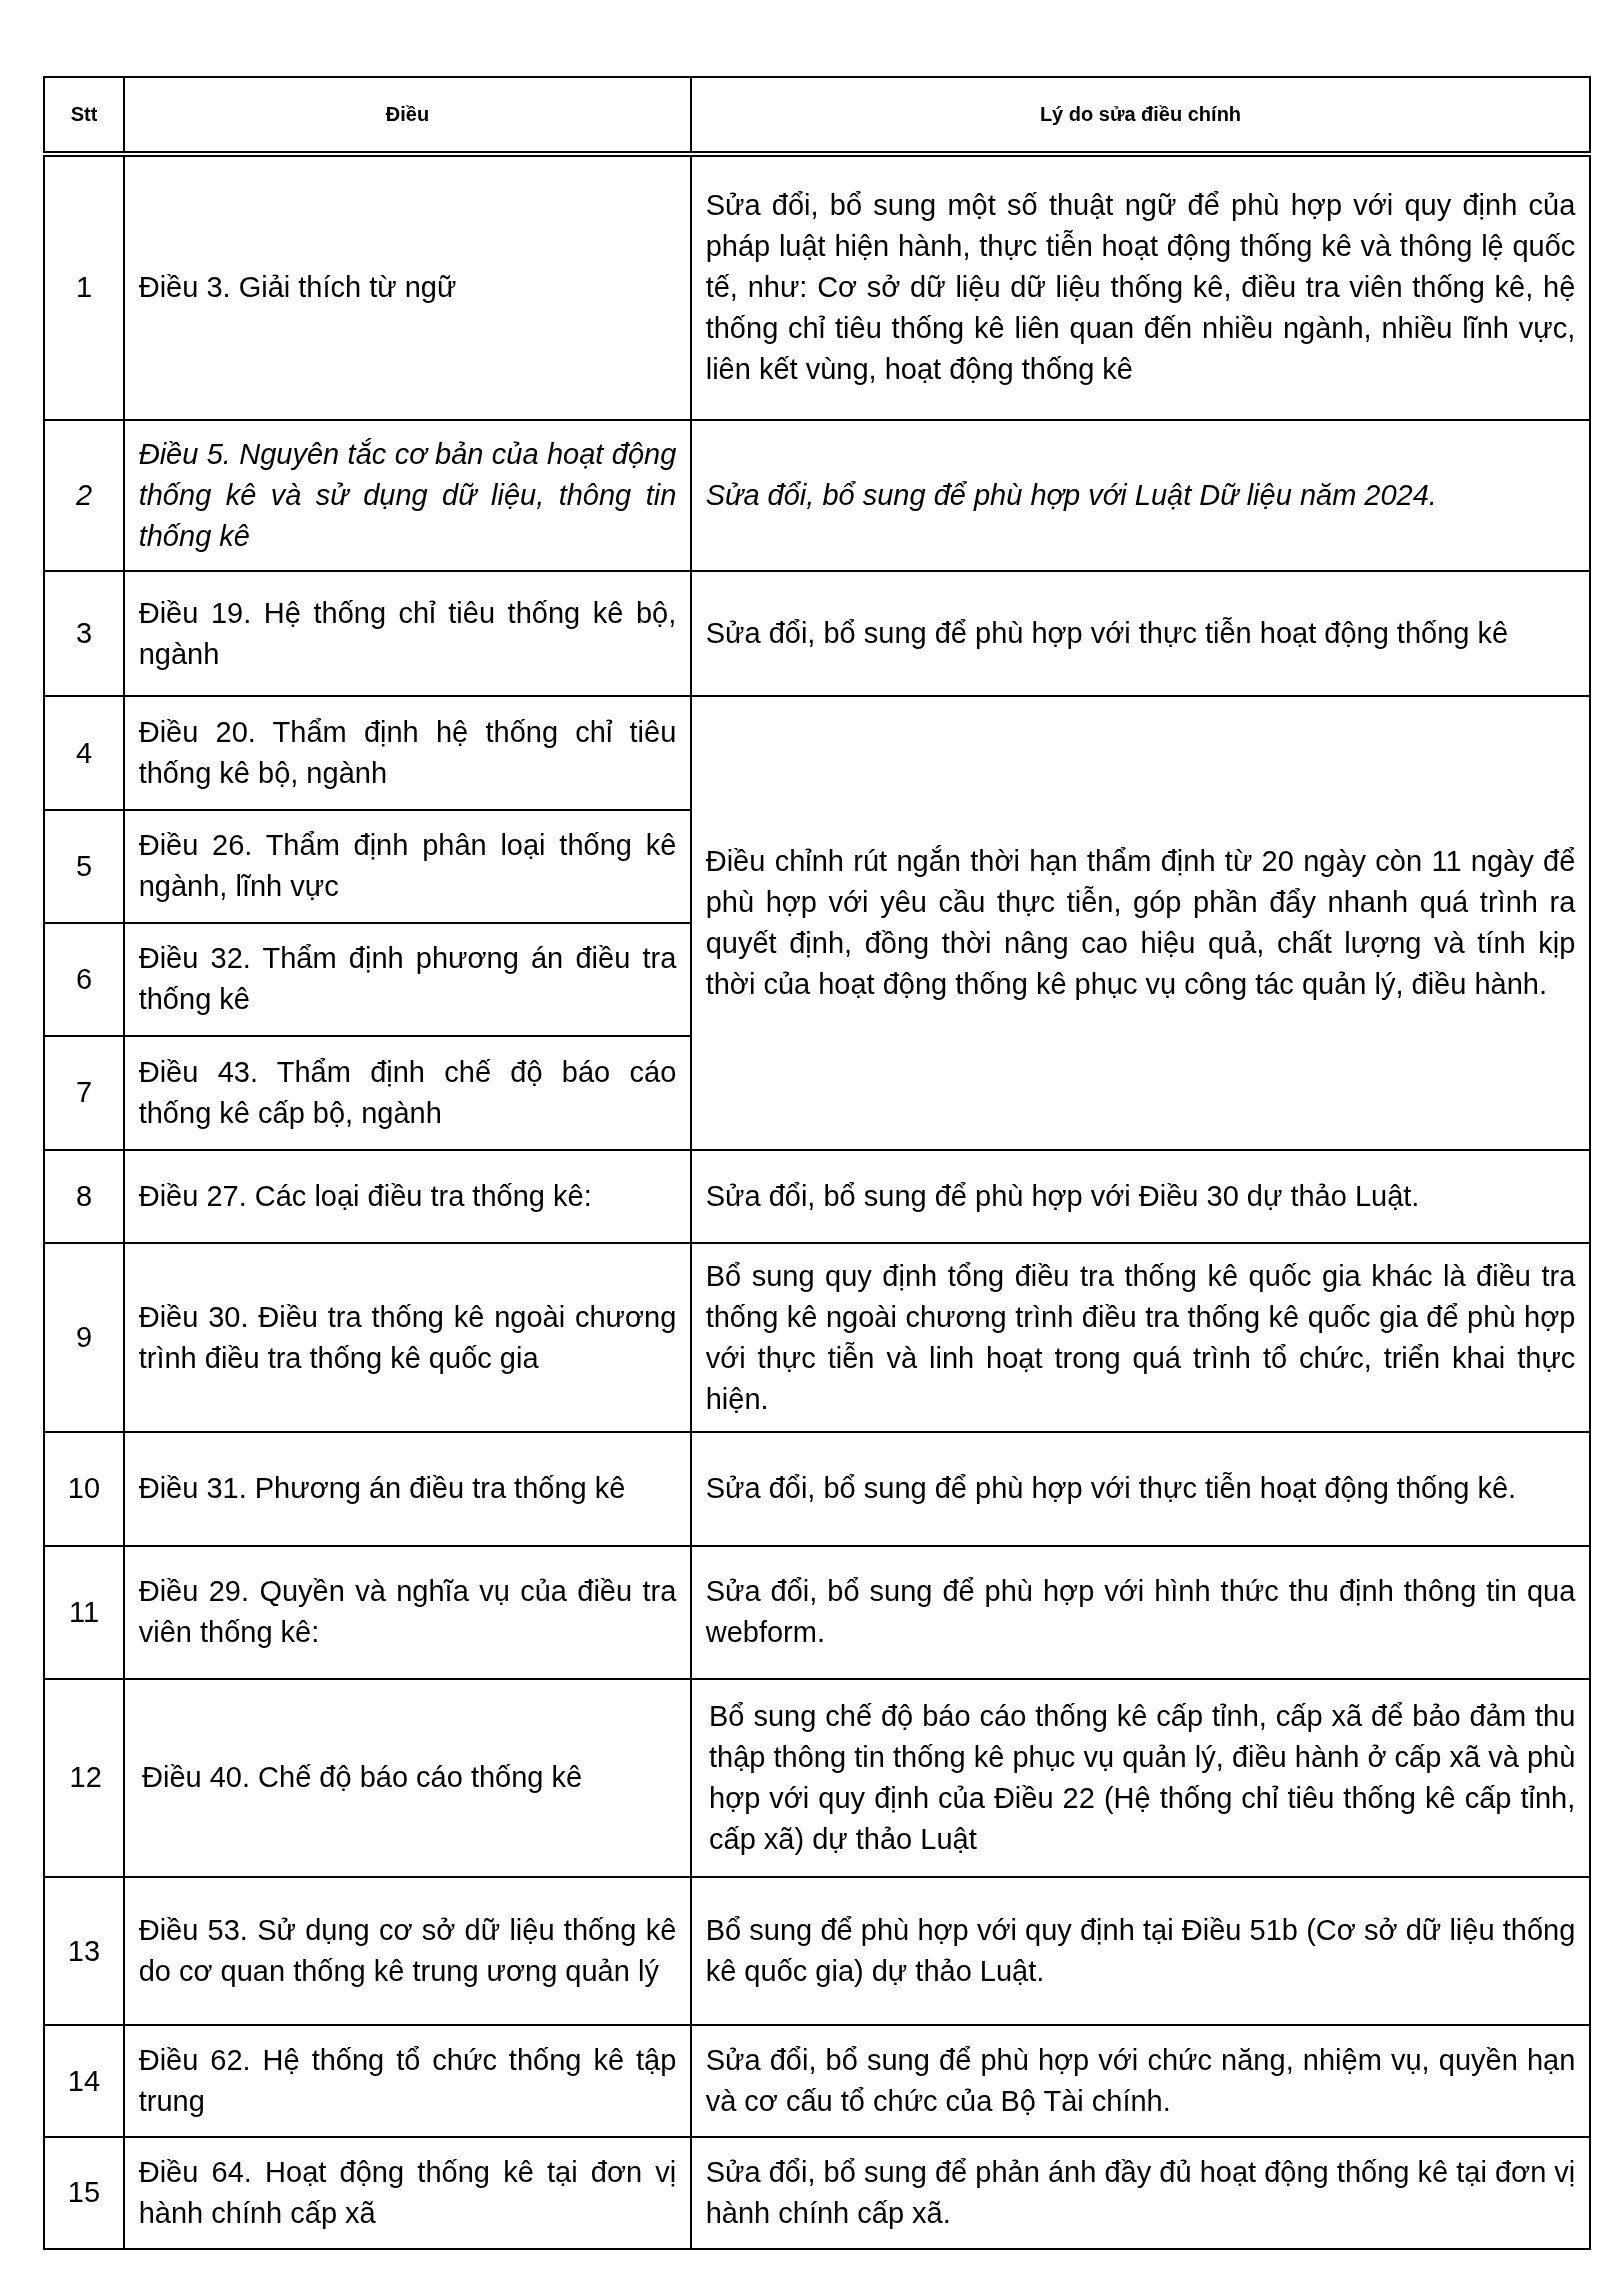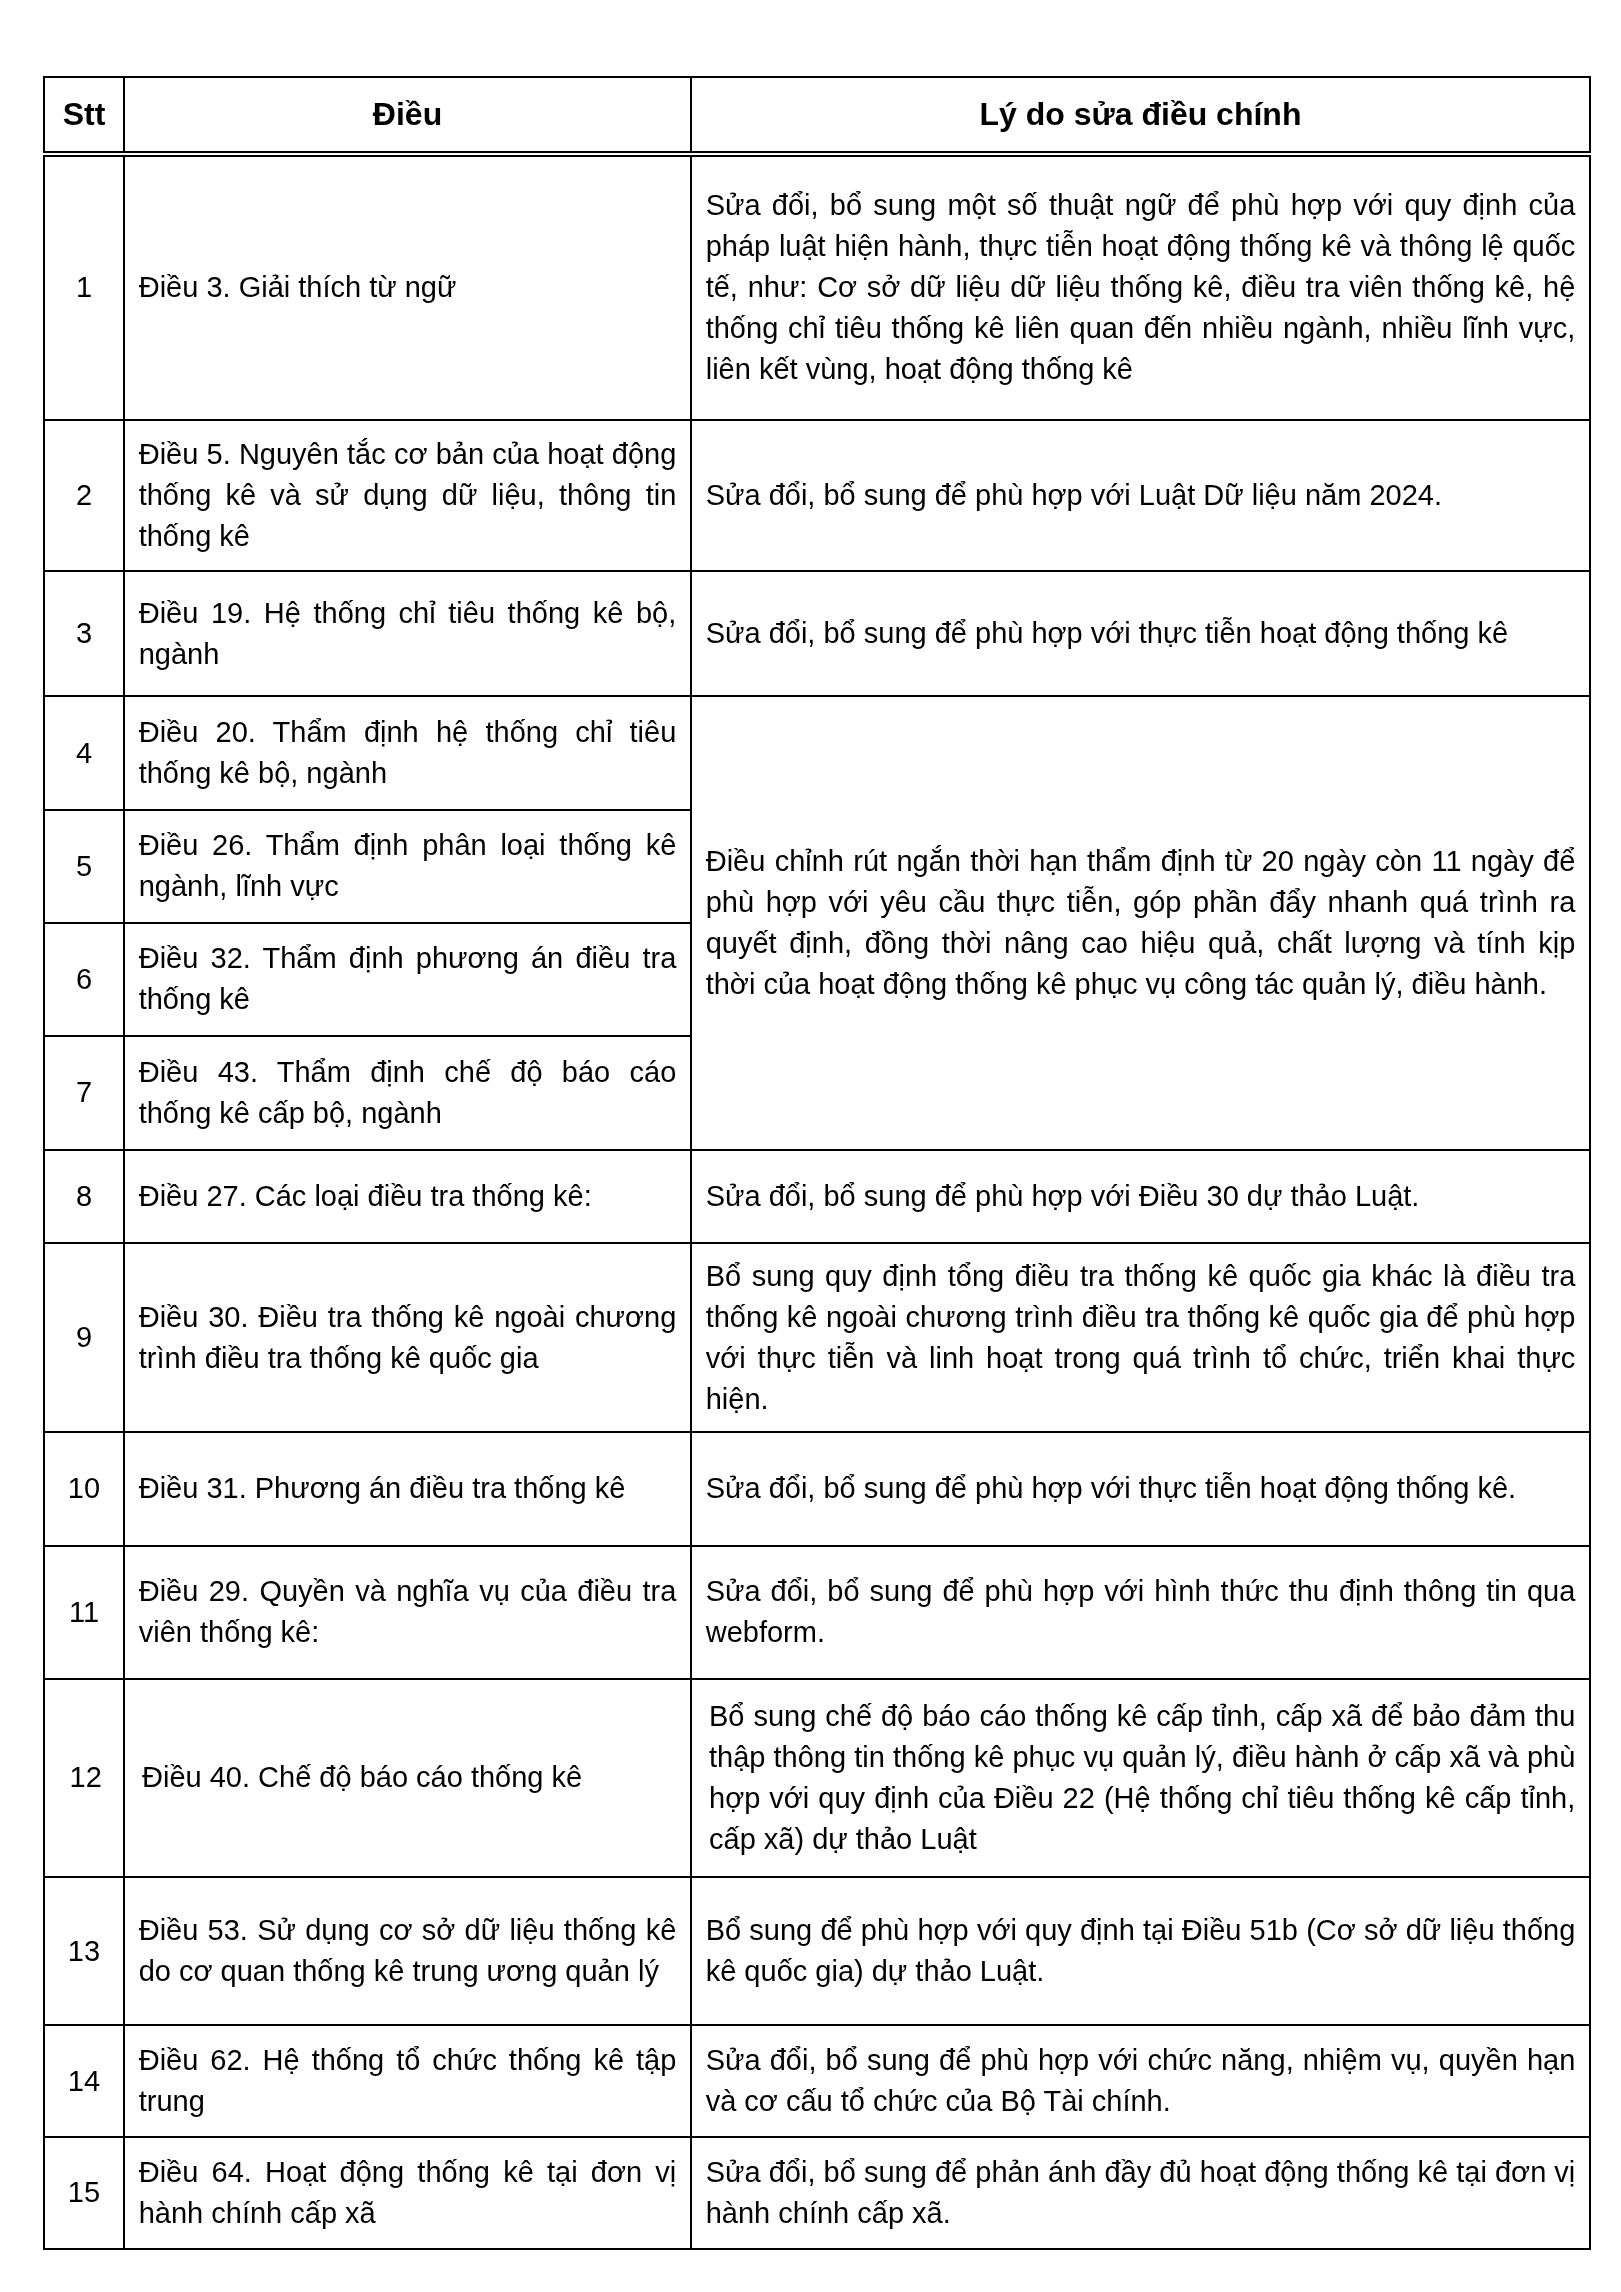--- a/index.html
+++ b/index.html
@@ -29,33 +29,33 @@
     padding: 7.8px 13.7px;
     font-size: 29px;
     line-height: 41px;
     overflow: hidden;
   }
   table.main thead th {
     border-bottom: 6.9px double #000000;
     font-weight: bold;
     text-align: center;
     height: 57px;
-    font-size: 32px;
+    font-size: 20px;
   }
   td.stt {
     text-align: center;
     padding: 7.8px 3.9px;
   }
   td.dieu, td.ly {
     text-align: justify;
   }
 
   
   tr.r1  td { height: 247px; }
-  tr.r2  td { height: 133px; }
+  tr.r2  td { height: 133px; font-style: italic; }
   tr.r3  td { height: 108px; }
   tr.r4  td { height: 96px;  }
   tr.r5  td { height: 95px;  }
   tr.r6  td { height: 96px;  }
   tr.r7  td { height: 96px;  }
   tr.r8  td { height: 76px;  }
   tr.r9  td { height: 171px; }
   tr.r10 td { height: 96px; margin-top: 35px;  }
   tr.r11 td { height: 116px; }
   tr.r12 td { height: 180px; padding-left: 17px; }

